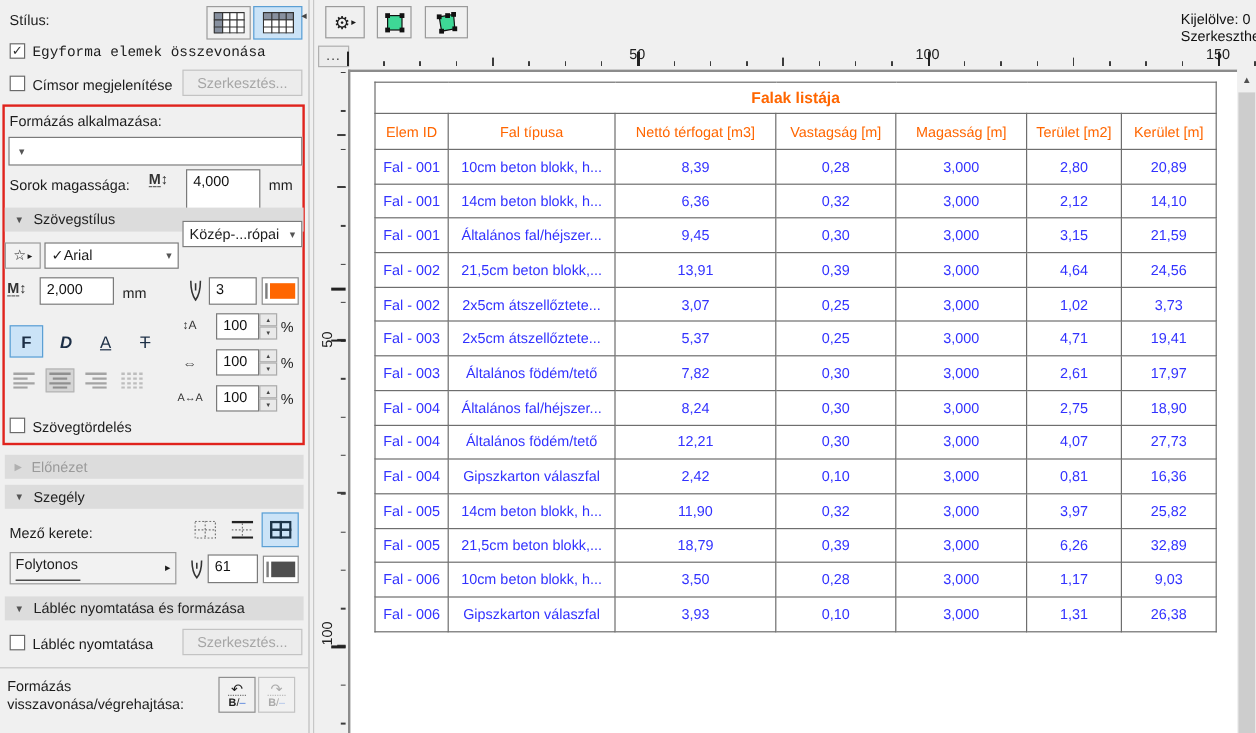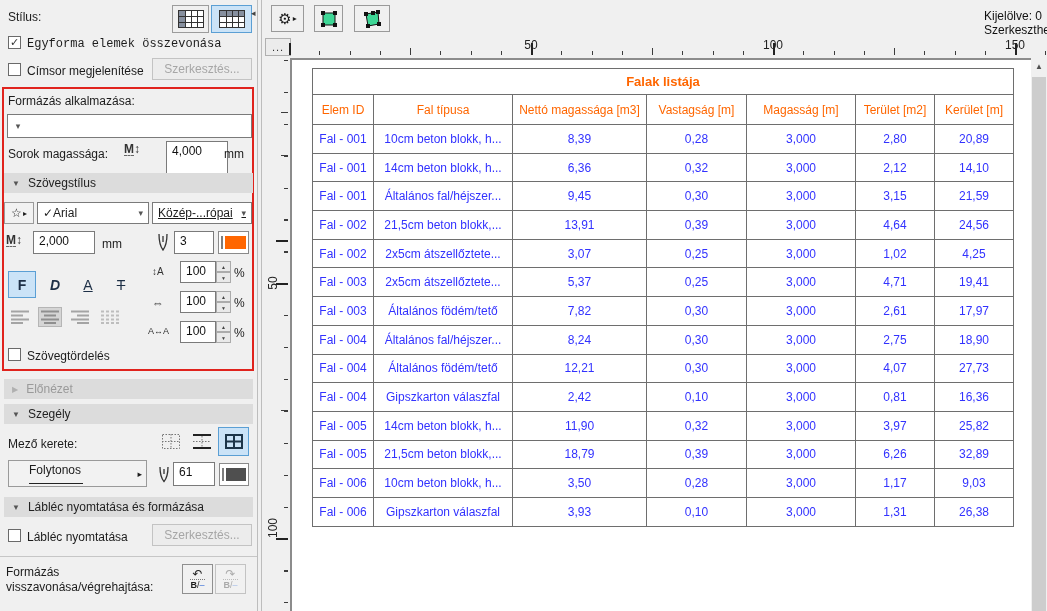--- a/index.html
+++ b/index.html
@@ -161,38 +161,38 @@
 
     <div class="fejlec-combo">
       <span class="chevbox">▾</span>
     </div>
 
     <span class="lbl" style="left:8px; top:147px;">Sorok magassága:</span>
     <span class="mh-icon" style="left:124px; top:143px;">
       <b>M</b>
         <span>↕</span>
     </span>
-    <span class="inp" style="left:166px; top:141px; width:62px; height:40px;">4,000</span>
+    <span class="inp" style="left:155px; top:141px; width:62px; height:40px;">4,000</span>
     <span class="lbl" style="left:224px; top:147px;">mm</span>
 
     <div class="secbar" style="top:173px;">
       <span class="tri">▼</span>
       <span>Szövegstílus</span>
     </div>
 
     <span class="btn" style="left:4px; top:202px; width:30px; height:22px; gap:1px;">
       <span>☆</span>
       <span style="font-size:8px;">▸</span>
     </span>
     <div class="combo" style="left:37px; top:202px; width:112px; height:22px;">
       <span>✓</span>
       <span>Arial</span>
       <span class="chev">▾</span>
     </div>
-    <div class="combo" style="left:152px; top:202px; width:100px; height:22px;text-decoration:underline;">
+    <div class="combo" style="left:152px; top:184px; width:100px; height:22px;">
       <span>Közép-...rópai</span>
       <span class="chev">▾</span>
     </div>
 
     <span class="mh-icon" style="left:6px; top:234px;">
       <b>M</b>
         <span>↕</span>
     </span>
     <span class="inp" style="left:33px; top:231px; width:62px; height:23px;">2,000</span>
     <span class="lbl" style="left:102px; top:237px;">mm</span>
@@ -303,21 +303,21 @@
       </svg>
     </span>
     <span class="toolbtn selected" style="left:218px; top:427px; width:31px; height:29px;">
       <svg width="18" height="15" viewBox="0 0 18 15">
         <rect x="1" y="1" width="16" height="13" fill="none" stroke="#1d3549" stroke-width="2"></rect>
         <line x1="9" y1="0" x2="9" y2="15" stroke="#1d3549" stroke-width="2"></line>
         <line x1="0" y1="7.5" x2="18" y2="7.5" stroke="#1d3549" stroke-width="2"></line>
       </svg>
     </span>
 
-    <span class="btn" style="left:8px; top:460px; width:139px; height:27px; justify-content:flex-start; padding-left:20px; position:absolute;">
+    <span class="btn" style="left:8px; top:460px; width:139px; height:27px; justify-content:flex-start; padding-left:4px; position:absolute;">
       <span style="border-bottom:1px solid #222; padding:0 2px 6px 0;">Folytonos</span>
       <span style="margin-left:auto; padding-right:4px; font-size:9px;">▸</span>
     </span>
     <svg style="position:absolute; left:158px; top:466px;" width="12" height="18" viewBox="0 0 12 18">
       <path d="M2 1 C2 8 3 12 6 15.5 C9 12 10 8 10 1" fill="none" stroke="#333" stroke-width="1.3"></path>
       <line x1="6" y1="3" x2="6" y2="8" stroke="#333" stroke-width="1.3"></line>
     </svg>
     <span class="inp" style="left:173px; top:462px; width:42px; height:24px;">61</span>
     <span class="pencolor" style="left:219px; top:463px; width:30px; height:23px;">
       <i class="bar"></i>
@@ -413,21 +413,21 @@
           <col style="width:79px">
       </colgroup>
       <thead>
         <tr class="title-row">
           <td colspan="7">Falak listája</td>
         </tr>
         <tr class="head-row">
 
         <th>Elem ID</th>
             <th>Fal típusa</th>
-            <th>Nettó magassága [m3]</th>
+            <th>Nettó térfogat [m3]</th>
             <th>Vastagság [m]</th>
             <th>Magasság [m]</th>
             <th>Terület [m2]</th>
             <th>Kerület [m]</th>
           </tr>
       </thead>
       <tbody>
 
       <tr>
           <td>Fal - 001</td>
@@ -465,21 +465,21 @@
           <td>4,64</td>
           <td>24,56</td>
         </tr>
           <tr>
           <td>Fal - 002</td>
           <td>2x5cm átszellőztete...</td>
           <td>3,07</td>
           <td>0,25</td>
           <td>3,000</td>
           <td>1,02</td>
-          <td>4,25</td>
+          <td>3,73</td>
         </tr>
           <tr>
           <td>Fal - 003</td>
           <td>2x5cm átszellőztete...</td>
           <td>5,37</td>
           <td>0,25</td>
           <td>3,000</td>
           <td>4,71</td>
           <td>19,41</td>
         </tr>

